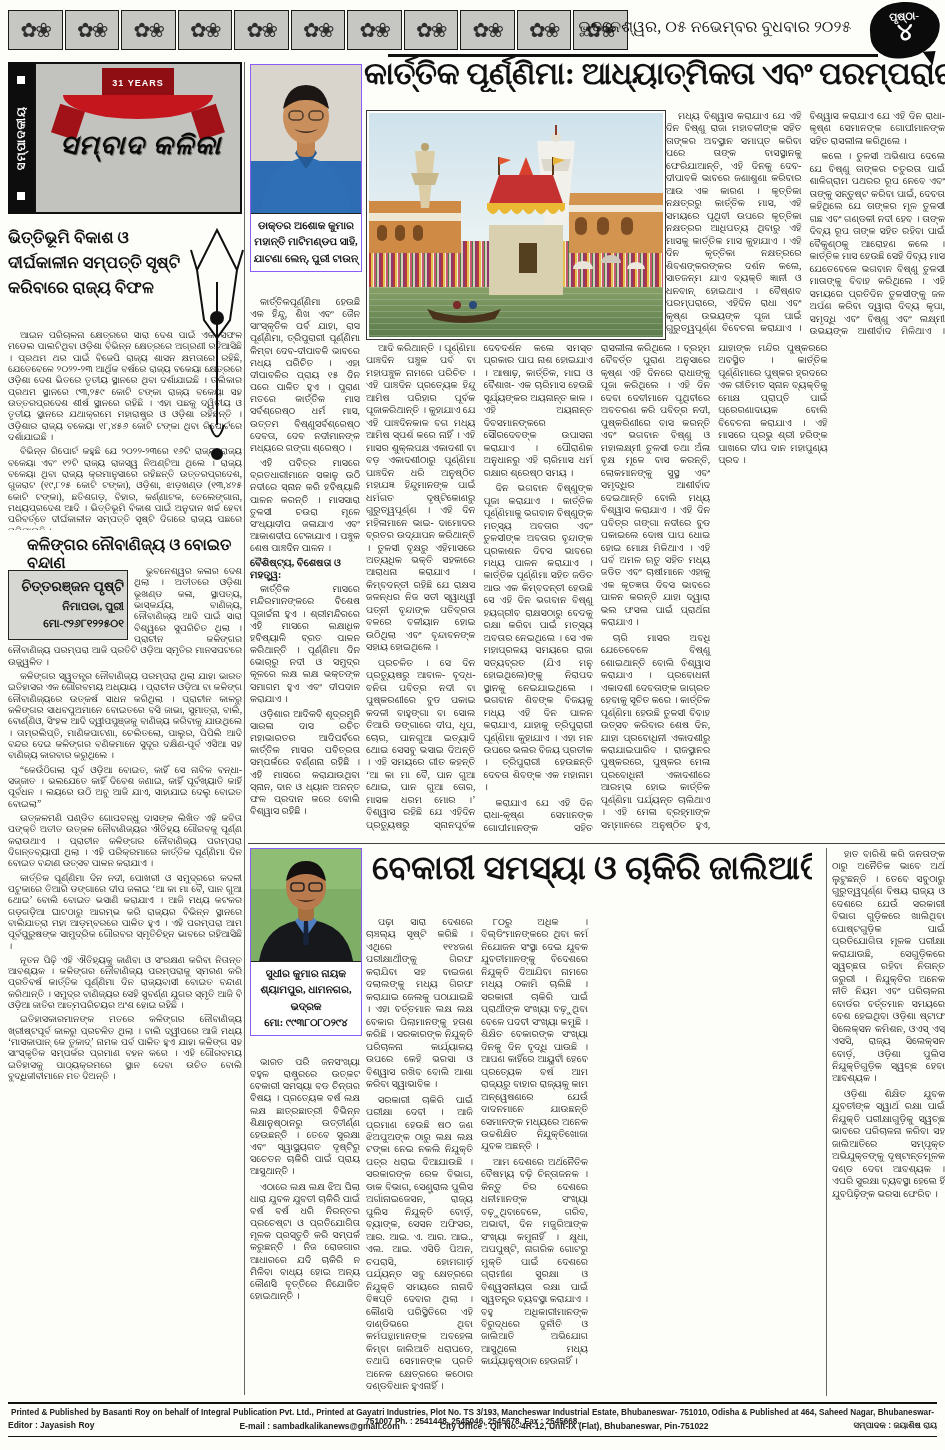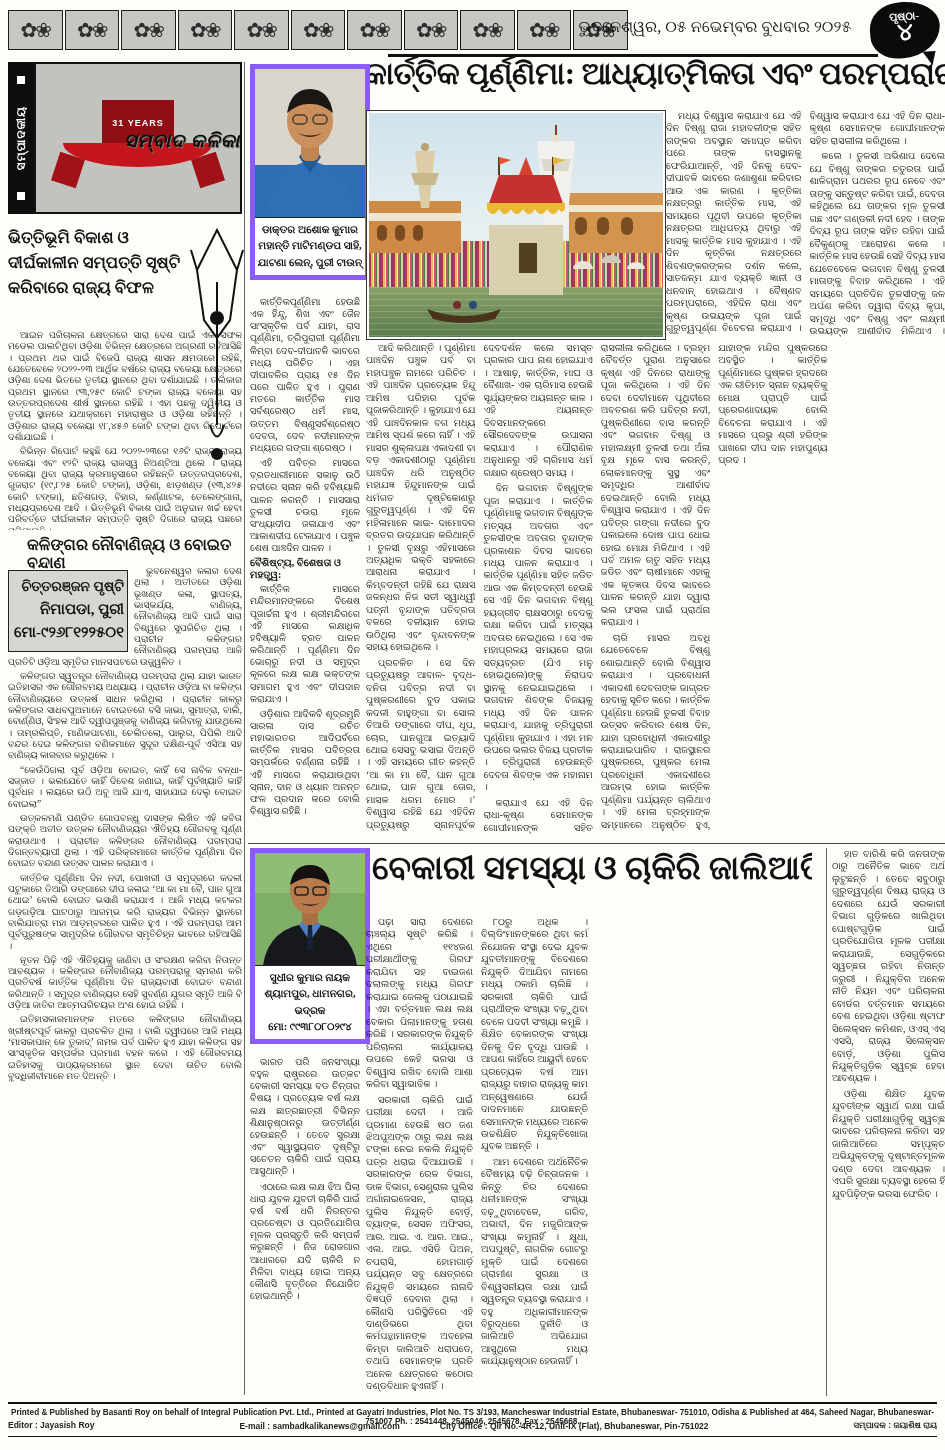--- a/index.html
+++ b/index.html
@@ -25,51 +25,51 @@
   
   .masthead{left:8px;top:62px;width:234px;height:152px;display:flex;}
   .mast-strip{width:26px;background:#0d0d0d;position:relative;display:flex;align-items:center;justify-content:center;}
   .mast-strip .vtext{writing-mode:vertical-rl;transform:rotate(180deg);color:#fff;
         font-weight:bold;font-size:12px;letter-spacing:1px;}
   .mast-strip:before,.mast-strip:after{content:"";position:absolute;left:9px;width:8px;height:8px;background:#fff;}
   .mast-strip:before{top:14px;} .mast-strip:after{bottom:14px;}
   .mast-box{flex:1;background:#c2c2be;border:2px solid #111;position:relative;overflow:hidden;}
   .ribbon31{position:absolute;left:0;right:0;top:4px;text-align:center;}
   .ribbon-top{display:inline-block;background:#8f0e13;color:#fff;
-        font:bold 9px "Liberation Sans",sans-serif;padding:18px 10px;letter-spacing:1px;margin-top:32px;}
+        font:bold 9px "Liberation Sans",sans-serif;padding:10px 10px;letter-spacing:1px;}
   .ribbon-bow{width:150px;height:24px;background:#c4161c;margin:-3px auto 0;
         border-radius:0 0 75px 75px/0 0 24px 24px;position:relative;}
   .ribbon-bow:before,.ribbon-bow:after{content:"";position:absolute;top:12px;width:26px;height:30px;background:#a11218;}
   .ribbon-bow:before{left:-8px;transform:rotate(18deg);}
   .ribbon-bow:after{right:-8px;transform:rotate(-18deg);}
-  .mast-title{position:absolute;left:0;right:0;top:66px;text-align:right;
-        font-style:italic;font-weight:bold;font-size:19px;letter-spacing:1px;color:#0a0a0a;
-        text-shadow:1px 1px 0 #7d7d78;}
+  .mast-title{position:absolute;left:0;right:0;top:66px;text-align:left;
+        font-style:italic;font-weight:bold;font-size:27px;letter-spacing:1px;color:#0a0a0a;
+        text-shadow:1px 1px 0 #7d7d78;padding-left:24px;}
 
   
   .ed-headline{left:8px;top:226px;width:192px;font-weight:bold;font-size:16.5px;line-height:1.5;}
   .pen-illo{left:190px;top:210px;}
   .ed-body{left:8px;top:330px;width:234px;height:200px;overflow:hidden;}
   .bodytext p{margin:0 0 3px;font-size:9.3px;line-height:1.22;text-align:justify;text-indent:12px;}
 
   .kalinga-headline{left:8px;top:536px;width:234px;font-weight:bold;font-size:16px;margin-left:19px;}
   .kalinga-wrap{left:8px;top:566px;width:234px;height:830px;overflow:hidden;}
   .author-box{float:left;width:112px;border:1px solid #222;background:#d6d6d2;
         text-align:right;padding:8px 3px;margin:4px 6px 4px 0;}
   .author-box .nm{font-weight:bold;font-size:14px;display:block;margin-bottom:3px;}
-  .author-box .pl,.author-box .ph{font-weight:bold;font-size:15px;display:block;line-height:1.5;}
+  .author-box .pl,.author-box .ph{font-weight:bold;font-size:11px;display:block;line-height:1.5;}
 
   
   .vrule{width:1px;background:#666;}
   .hrule{height:1px;background:#444;}
 
   
   .kartik-headline{left:364px;top:56px;width:581px;font-weight:bold;font-size:31px;
         white-space:nowrap;overflow:hidden;letter-spacing:-0.5px;}
-  .figure{border:5px solid #8b5cf6;background:#fff;}
+  .figure{border:1px solid #8b5cf6;background:#fff;}
   .fig-caption{border-top:1px solid #222;text-align:center;font-weight:bold;
         font-size:10.5px;line-height:1.55;padding:4px 2px;background:#fff;}
   .portrait{position:relative;overflow:hidden;}
   .narrow-col{font-size:9.5px;}
   .narrow-col p{margin:0 0 3px;font-size:9.5px;line-height:1.28;text-align:justify;text-indent:10px;}
   .subhead{font-weight:bold;font-size:10px;margin:2px 0;}
   .colblock{column-gap:8px;overflow:hidden;column-fill:auto;}
   .colblock p{margin:0 0 3px;font-size:9.6px;line-height:1.3;text-align:justify;text-indent:12px;}
 
   

